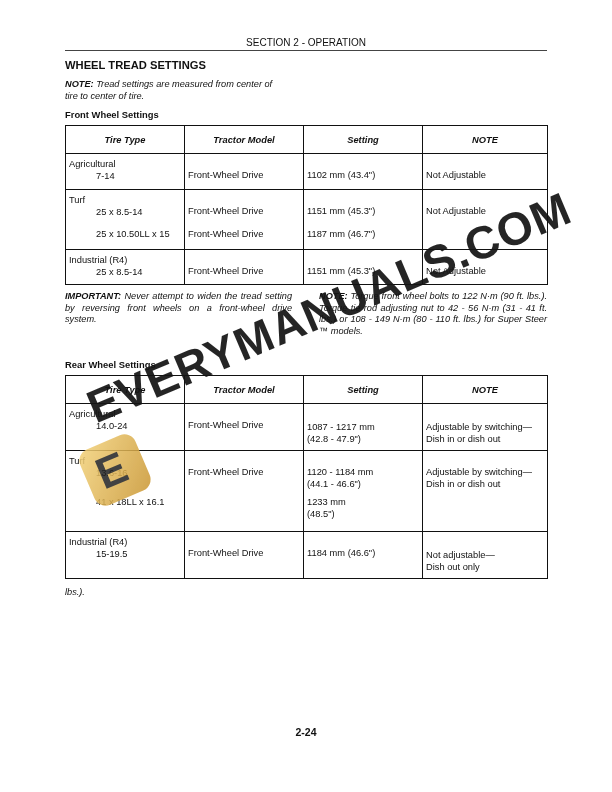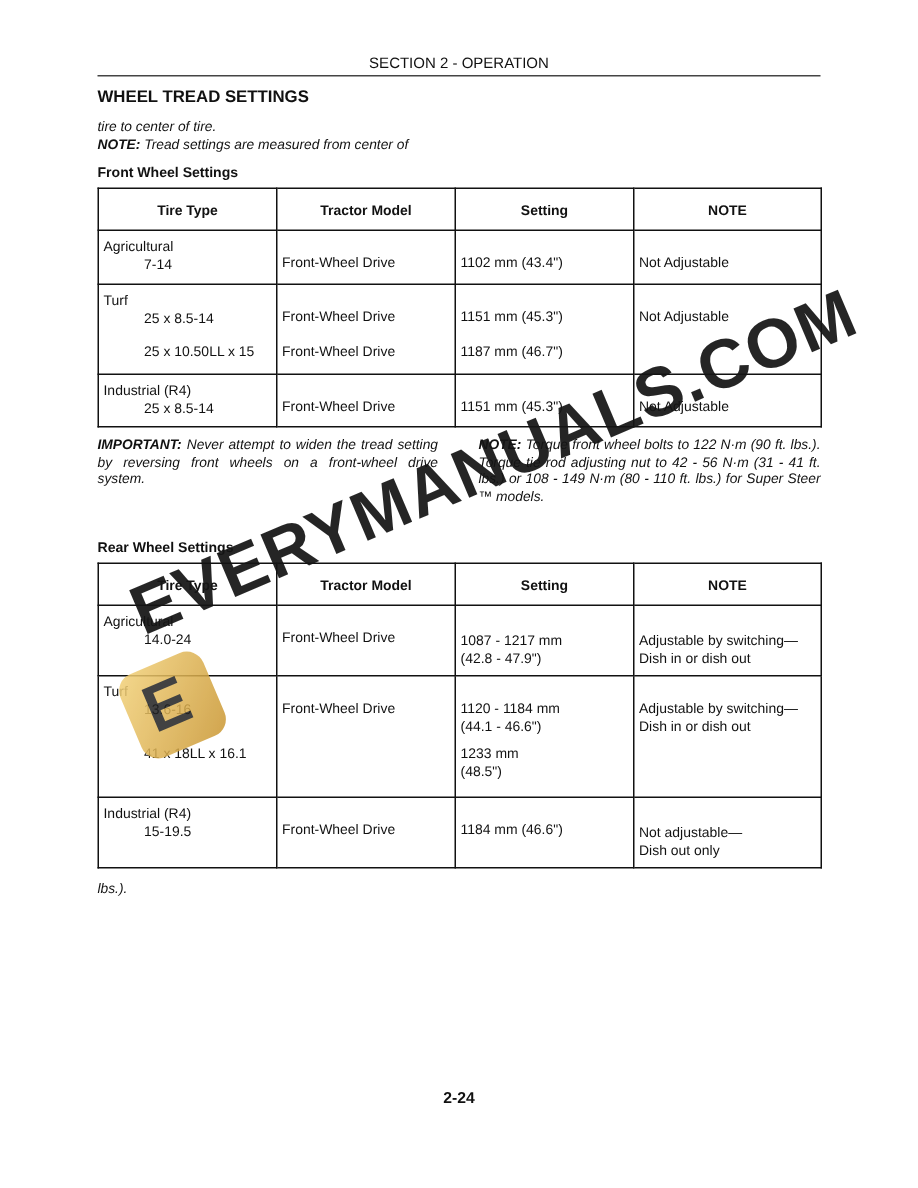--- a/index.html
+++ b/index.html
@@ -7,42 +7,42 @@
          font-family: "Liberation Sans", sans-serif; color: #111; }
   .abs { position: absolute; }
   .section-header { left: 65px; width: 482px; top: 37px; text-align: center; font-size: 10px; }
   .rule { left: 65px; width: 482px; top: 50px; height: 0; border-top: 1.5px solid #444; }
   .title { left: 65px; top: 59px; font-size: 11.2px; font-weight: bold; }
   .note { font-size: 9.2px; font-style: italic; line-height: 11.5px; }
   .note b { font-style: italic; font-weight: bold; }
   .subhead { font-size: 9.4px; font-weight: bold; }
   table { position: absolute; left: 65px; width: 483px; border-collapse: collapse; font-size: 9.3px; }
   td, th { border: 1px solid #111; vertical-align: top; padding: 0 3px; }
-  th { font-weight: bold; text-align: center; height: 27px; vertical-align: middle; }
+  th { font-weight: bold; text-align: center; height: 27px; vertical-align: middle; font-style: italic; }
   .c1 { width: 112px; } .c2 { width: 112px; } .c3 { width: 112px; }
   .indent { padding-left: 27px; }
   .line { display: block; line-height: 11.5px; }
   .justify { text-align: justify; }
   .pagenum { left: 0; width: 612px; top: 726px; text-align: center; font-size: 10.5px; font-weight: bold; }
   .wm { left: 100px; top: 380px; font-size: 46px; font-weight: bold; color: rgba(20,20,20,0.93);
         transform: rotate(-23deg); transform-origin: left bottom; letter-spacing: 1px; white-space: nowrap; }
   .wm-logo { left: 85px; top: 440px; width: 60px; height: 60px; border-radius: 12px;
              background: linear-gradient(135deg, #f3d27a, #c9952f); opacity: 0.85; transform: rotate(-23deg); }
   .wm-logo span { position: absolute; left: 12px; top: 4px; font-size: 44px; font-weight: bold; color: #222; }
 </style>
 </head>
 <body>
 
 <div class="abs section-header">SECTION 2 - OPERATION</div>
 <div class="abs rule"></div>
 <div class="abs title">WHEEL TREAD SETTINGS</div>
 
 <div class="abs note" style="left:65px; top:79px; width:240px;">
+  <span class="line"><b>NOTE:</b> <span>Tread settings are measured from center of</span></span>
   <span class="line">tire to center of tire.</span>
-  <span class="line"><b>NOTE:</b> <span>Tread settings are measured from center of</span></span>
 </div>
 
 <div class="abs subhead" style="left:65px; top:109px;">Front Wheel Settings</div>
 
 <table style="top:125px;">
   <tbody>
       <tr>
     <th class="c1">Tire Type</th>
     <th class="c2">Tractor Model</th>
     <th class="c3">Setting</th>

